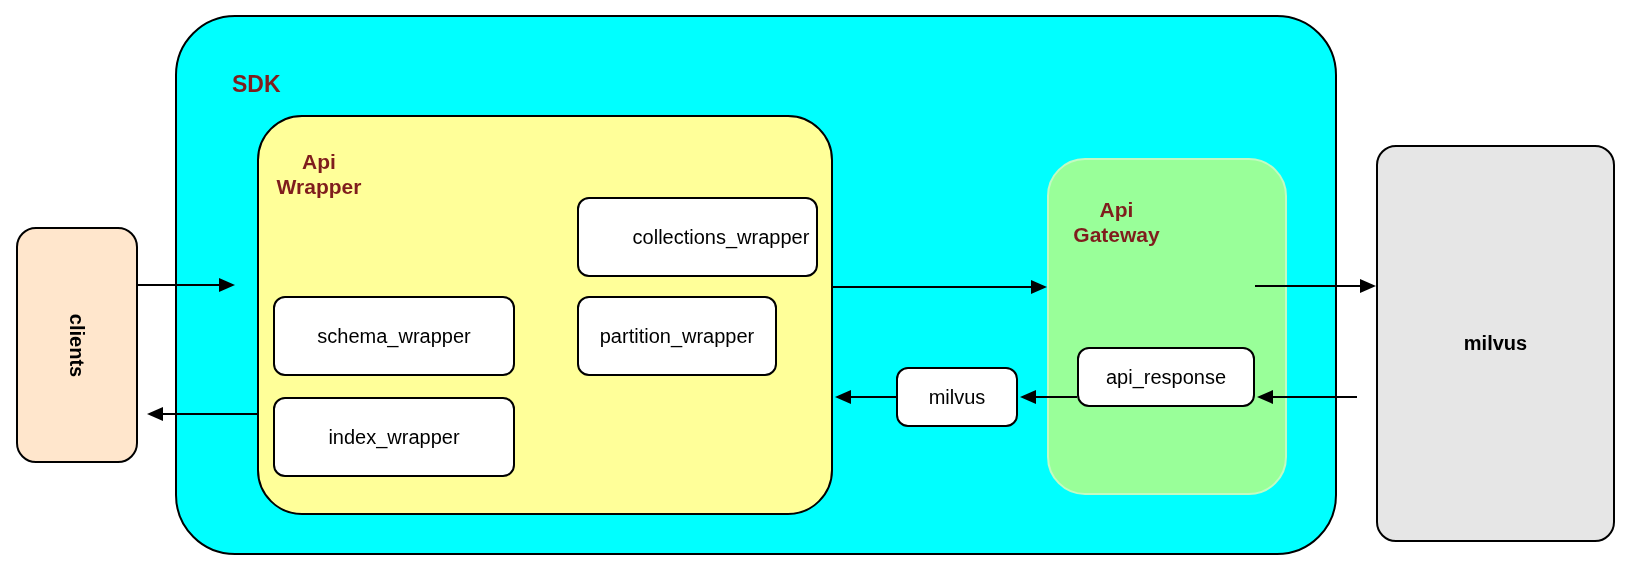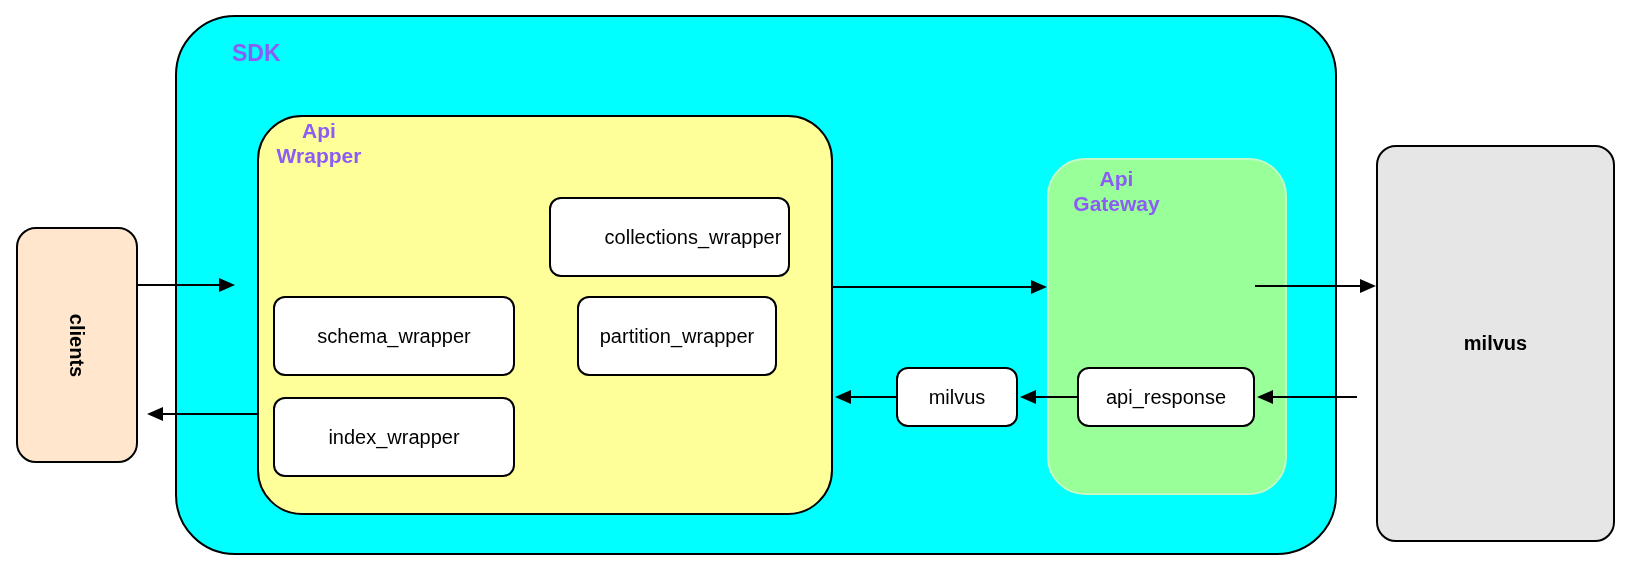--- a/index.html
+++ b/index.html
@@ -4,21 +4,21 @@
 <style>
   html,body{margin:0;padding:0;background:#ffffff;}
   body{font-family:"Liberation Sans", sans-serif;}
   #canvas{position:relative;width:1634px;height:574px;background:#ffffff;overflow:hidden;}
 
   .node{position:absolute;box-sizing:border-box;border:2px solid #000;}
   .round-lg{border-radius:60px;}
   .round-md{border-radius:45px;}
   .round-sm{border-radius:20px;}
 
-  .container-label{position:absolute;font-weight:bold;font-size:21px;color:#8b5cf6;line-height:1.2;}
+  .container-label{position:absolute;font-weight:bold;font-size:21px;color:#7f1d1d;line-height:1.2;margin-top:31px;}
   .center-lines{text-align:center;}
 
   .module{position:absolute;box-sizing:border-box;background:#ffffff;border:2px solid #000;
           border-radius:12px;display:flex;align-items:center;justify-content:center;
           font-size:20px;color:#000;white-space:nowrap;}
 
   .leaf-label{display:flex;align-items:center;justify-content:center;height:100%;width:100%;
               font-weight:bold;font-size:20px;color:#000;}
 
   .rotated{transform:rotate(90deg);white-space:nowrap;}
@@ -34,28 +34,28 @@
   #clients{left:16px;top:227px;width:122px;height:236px;}
   #sdk{left:175px;top:15px;width:1162px;height:540px;}
   #sdk-label{left:232px;top:40px;font-size:23px;}
   #api-wrapper{left:257px;top:115px;width:576px;height:400px;}
   #api-wrapper-label{left:260px;top:118px;width:118px;}
   #api-gateway{left:1047px;top:158px;width:240px;height:337px;border:2px solid #c2fac2;border-radius:38px;}
   #api-gateway-label{left:1059px;top:166px;width:115px;}
   #milvus{left:1376px;top:145px;width:239px;height:397px;}
 
   #mod-connections{left:273px;top:197px;width:242px;height:80px;}
-  #mod-collections{left:549px;top:197px;width:241px;height:80px;padding-left:47px;}
+  #mod-collections{left:577px;top:197px;width:241px;height:80px;padding-left:47px;}
   #mod-schema{left:273px;top:296px;width:242px;height:80px;}
   #mod-partition{left:577px;top:296px;width:200px;height:80px;}
   #mod-index{left:273px;top:397px;width:242px;height:80px;}
   #mod-utility{left:577px;top:397px;width:241px;height:80px;}
 
   #api-request{left:1077px;top:257px;width:178px;height:60px;}
-  #api-response{left:1077px;top:367px;width:178px;height:60px;}
+  #api-response{left:1077px;top:347px;width:178px;height:60px;}
   #checker{left:896px;top:367px;width:122px;height:60px;}
 </style>
 </head>
 <body>
 
 <div id="canvas">
 
   <div class="node round-lg" id="sdk" style="background-color: rgb(0, 255, 255);">
   </div>
   <div class="container-label" id="sdk-label">SDK</div>

